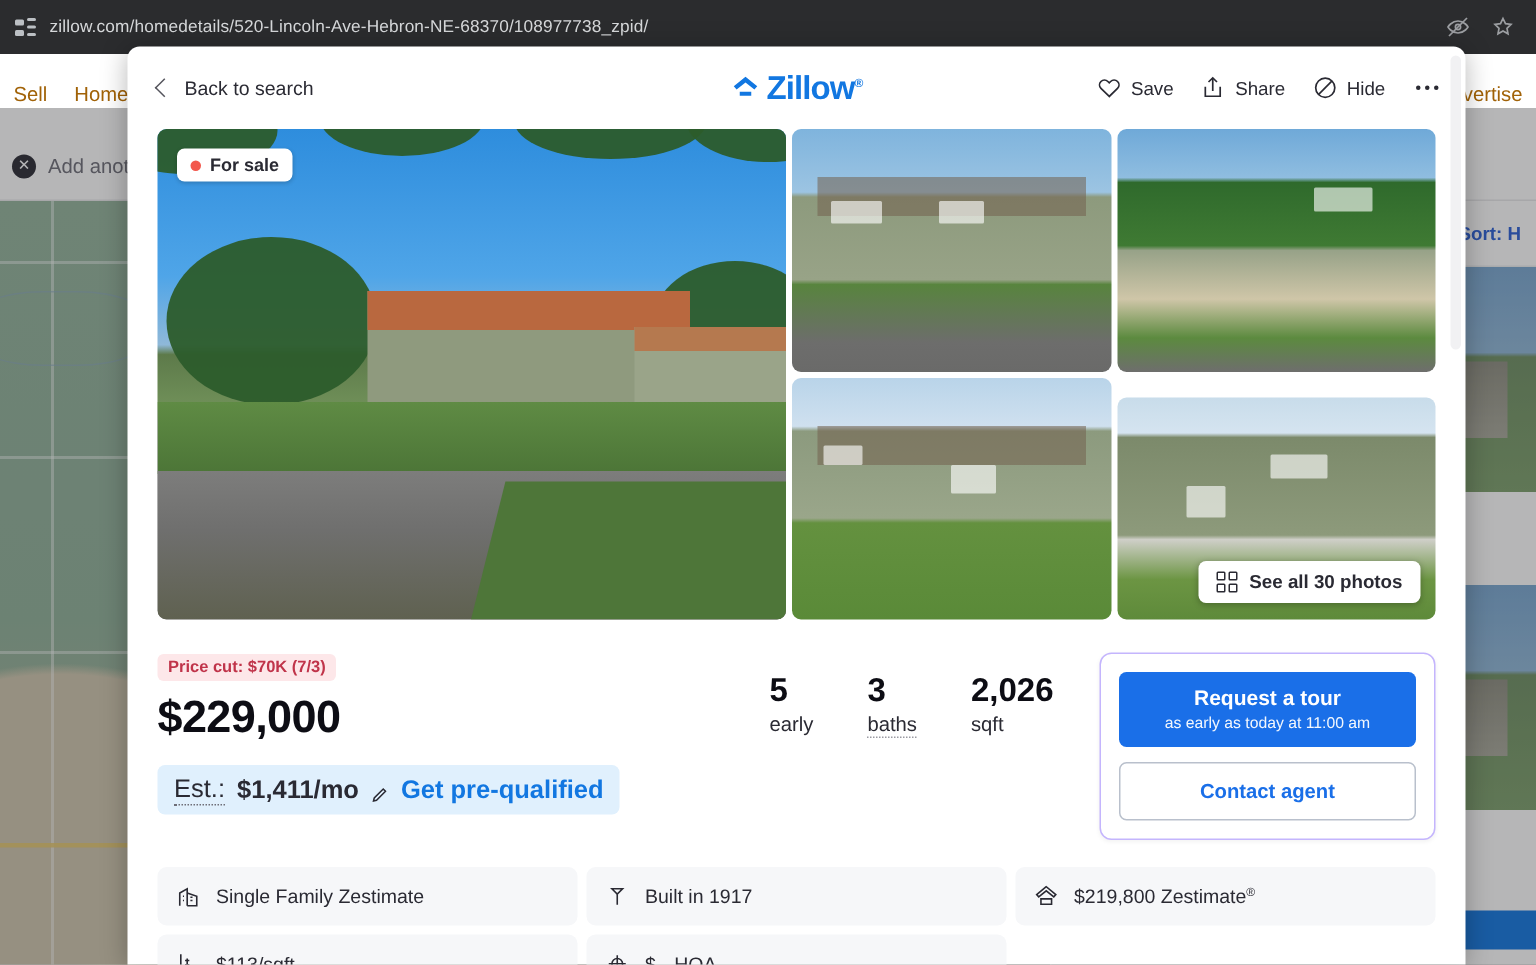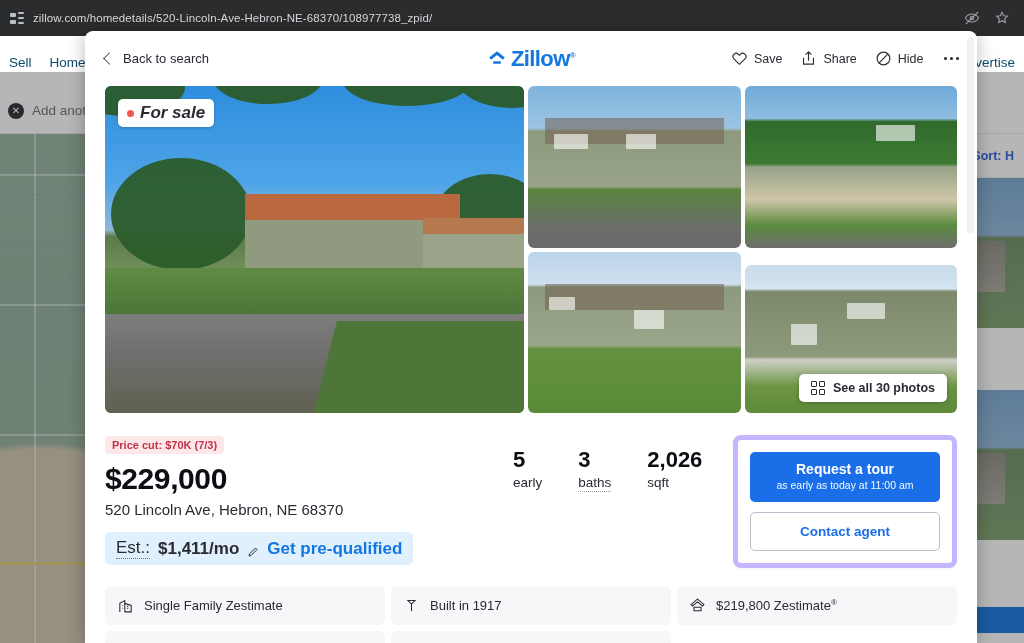--- a/index.html
+++ b/index.html
@@ -47,21 +47,21 @@
     position: absolute; top: 36px; left: 0;
     width: 1024px; height: 607px;
     background: #fff; overflow: hidden;
   }
   #bg-nav {
     position: absolute; top: 0; left: 0; width: 1024px; height: 52px;
     background: #fff;
     display: flex; align-items: center;
   }
   .bg-nav-link {
-    font-size: 13.5px; color: #0c4a6e; padding: 0 9px;
+    font-size: 13.5px; color: #a16207; padding: 0 9px;
   }
   #bg-nav .spacer { flex: 1; }
   #bg-searchbar {
     position: absolute; top: 52px; left: 0; width: 1024px; height: 46px;
     background: #fff; border-bottom: 1px solid #e8e8ea;
     display: flex; align-items: center; padding: 0 8px;
   }
   .bg-search-x {
     width: 16px; height: 16px; border-radius: 50%;
     background: #2a2a33; color: #fff; font-size: 10px; line-height: 16px;
@@ -188,23 +188,22 @@
     background: linear-gradient(180deg,#7d7d7c 0%, #6f6f6e 40%, #5f6150 100%);
   }
   .hero-grass2 {
     position: absolute; right: 0; bottom: 0; width: 210px; height: 92px;
     background: #4e7639; transform: skewX(-14deg); transform-origin: bottom right;
   }
   #for-sale-badge {
     position: absolute; left: 13px; top: 13px; z-index: 5;
     background: #fff; border-radius: 5px; padding: 4px 9px;
     display: flex; align-items: center; gap: 6px;
-    font-size: 17px; font-weight: bold; color: #2a2a33;
+    font-size: 12px; font-weight: bold; color: #2a2a33;
     box-shadow: 0 1px 3px rgba(0,0,0,.2);
-    font-style: italic;
   }
   #for-sale-badge .dot { width: 7px; height: 7px; border-radius: 50%; background: #f2584d; }
 
   #thumbs {
     display: grid; grid-template-columns: 1fr 1fr; grid-template-rows: 1fr 1fr;
     gap: 4px; flex: 1;
   }
   .thumb { position: relative; border-radius: 6px; overflow: hidden; cursor: pointer; }
   .t1 { background: linear-gradient(180deg,#7fb4dd 0%,#9cc4e2 26%, #8d9a7d 28%, #98a387 62%, #58843e 64%, #6d6d6c 88%, #6a6a69 100%); }
   .t2 { background: linear-gradient(180deg,#6fa9d8 0%,#8fbde0 20%, #2f6a2c 22%, #3f7a33 48%, #97a288 50%, #cfc6a8 70%, #5c8a3f 86%, #6e6e6d 100%); }
@@ -255,21 +254,21 @@
   #est-pill .prequal { color: #1277e1; font-weight: bold; }
 
   #bbs { display: flex; gap: 36px; padding-top: 12px; margin-left: 20px; }
   .bbs-item { text-align: left; }
   .bbs-num { font-size: 22px; font-weight: bold; color: #0d0d14; }
   .bbs-lbl { font-size: 13.5px; color: #2a2a33; margin-top: 2px; }
   .bbs-lbl.dotted { border-bottom: 1px dotted #9a9aa2; display: inline-block; padding-bottom: 1px; }
 
   #cta-card {
     margin-left: auto; width: 224px;
-    border: 5px solid #c4b5fd; border-radius: 8px;
+    border: 1px solid #c4b5fd; border-radius: 8px;
     padding: 12px; background: #fff;
     box-shadow: 0 1px 3px rgba(0,0,0,.05);
   }
   #request-tour {
     width: 100%; background: #1a6fe8; border: none; border-radius: 5px;
     color: #fff; padding: 9px 6px 10px; cursor: pointer; display: block;
   }
   #request-tour .rt-main { font-size: 14px; font-weight: bold; }
   #request-tour .rt-sub { font-size: 10.5px; opacity: .95; margin-top: 2px; }
   #contact-agent {
@@ -502,21 +501,20 @@
         </div>
       </div>
     </div>
   </div>
 
   <div id="summary">
 
     <div id="summary-left">
       <span id="price-cut">Price cut: $70K (7/3)</span>
       <div id="price">$229,000</div>
-      <div id="address">520 Lincoln Ave, Hebron, NE 68370</div>
       <div id="est-pill">
         <span class="est-label">Est.:</span>
         <span class="est-val">$1,411/mo</span>
         <span class="pencil">
           <svg viewBox="0 0 24 24" width="12" height="12" fill="none" stroke="#2a2a33" stroke-width="2">
             <path d="M4 20 L8 19 L20 7 L17 4 L5 16 z"></path>
           </svg>
         </span>
         <span class="prequal">Get pre-qualified</span>
       </div>

